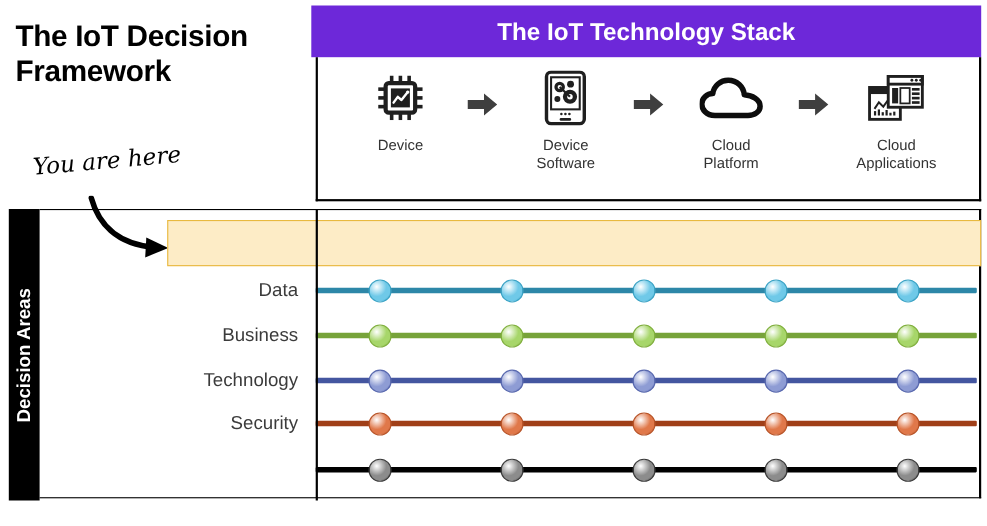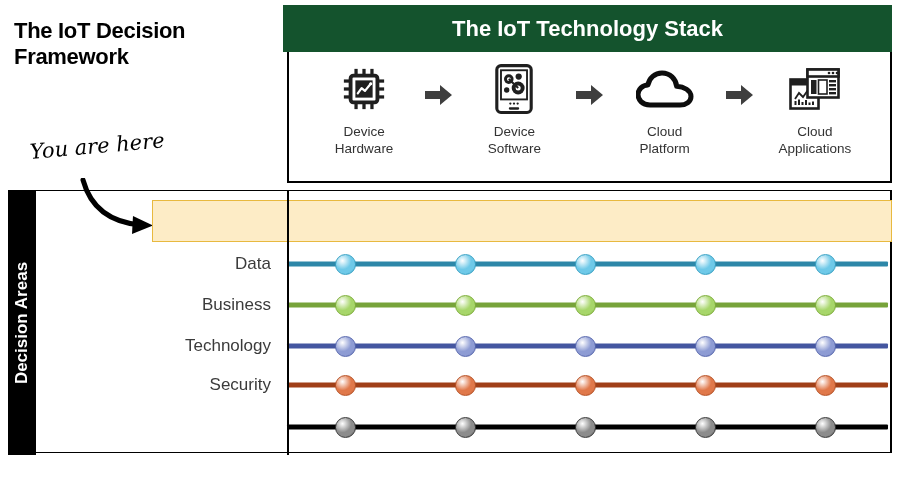--- a/index.html
+++ b/index.html
@@ -17,21 +17,21 @@
     background: #ffffff;
     overflow: hidden;
   }
 
   
   #title {
     position: absolute;
     left: 14px;
     top: 18px;
     width: 270px;
-    font-size: 22px;
+    font-size: 27px;
     font-weight: bold;
     line-height: 1.18;
     color: #000000;
     letter-spacing: -0.3px;
   }
 
   
   #you-are-here {
     position: absolute;
     left: 30px;
@@ -52,21 +52,21 @@
     height: 60px;
   }
 
   
   #stack-header {
     position: absolute;
     left: 283px;
     top: 5px;
     width: 609px;
     height: 47px;
-    background: #14532d;
+    background: #6d28d9;
     color: #ffffff;
     display: flex;
     align-items: center;
     justify-content: center;
     font-size: 22px;
     font-weight: bold;
   }
 
   
   #stack-body {
@@ -255,21 +255,20 @@
               <rect x="38" y="14" width="7" height="3.4"></rect>
                 <rect x="38" y="22.3" width="7" height="3.4"></rect>
                 <rect x="38" y="30.6" width="7" height="3.4"></rect>
             </g>
             <polyline points="17.5,28.5 21.5,23 25,26 31,18.5" fill="none" stroke="#ffffff" stroke-width="2.3" stroke-linecap="round" stroke-linejoin="round"></polyline>
             <circle cx="31" cy="18.5" r="1.6" fill="#ffffff"></circle>
           </svg>
         </div>
         <div class="stack-label nosel">
           <div>Device</div>
-          <div>Hardware</div>
         </div>
         <svg class="stack-arrow" viewBox="0 0 28 22">
           <path d="M0,7 L15,7 L15,1 L27,11 L15,21 L15,15 L0,15 Z" fill="#3f3f3f"></path>
         </svg>
       </div>
 
       <div class="stack-col">
         <div class="stack-icon">
           <svg width="42" height="50" viewBox="0 0 36 48">
             <rect x="1.5" y="1.5" width="33" height="45" rx="4" fill="none" stroke="#1f1f1f" stroke-width="3"></rect>

